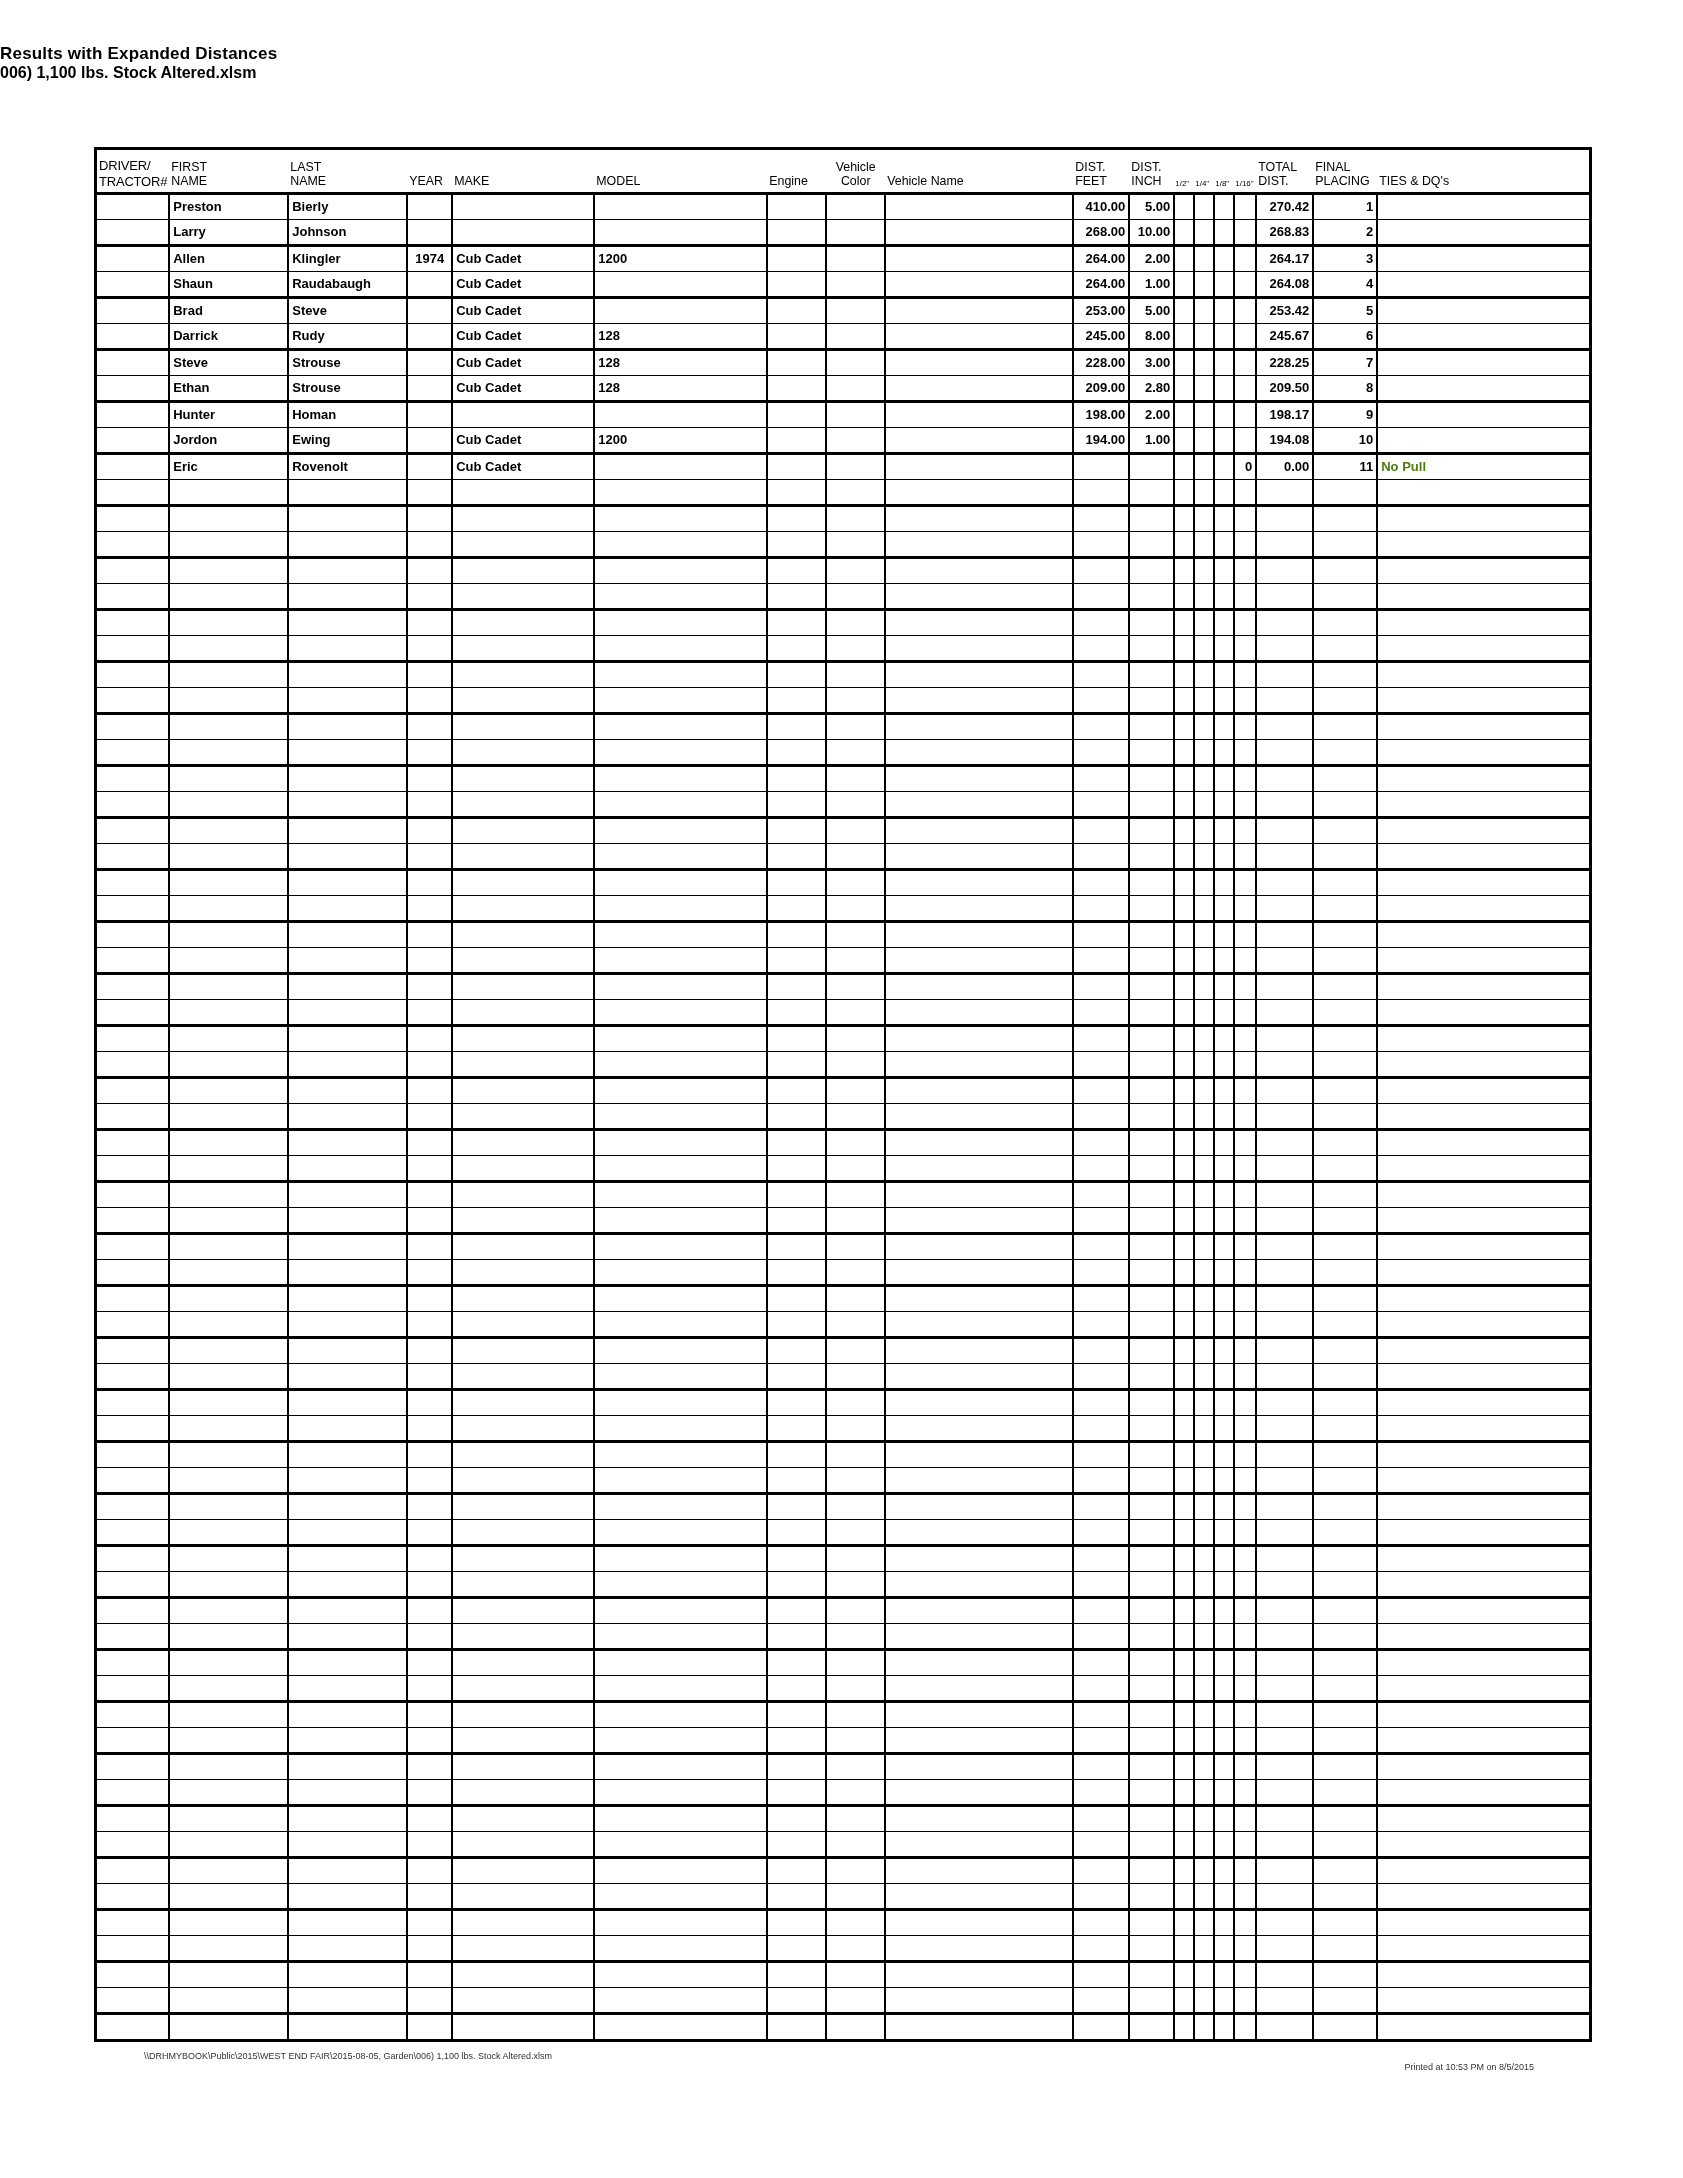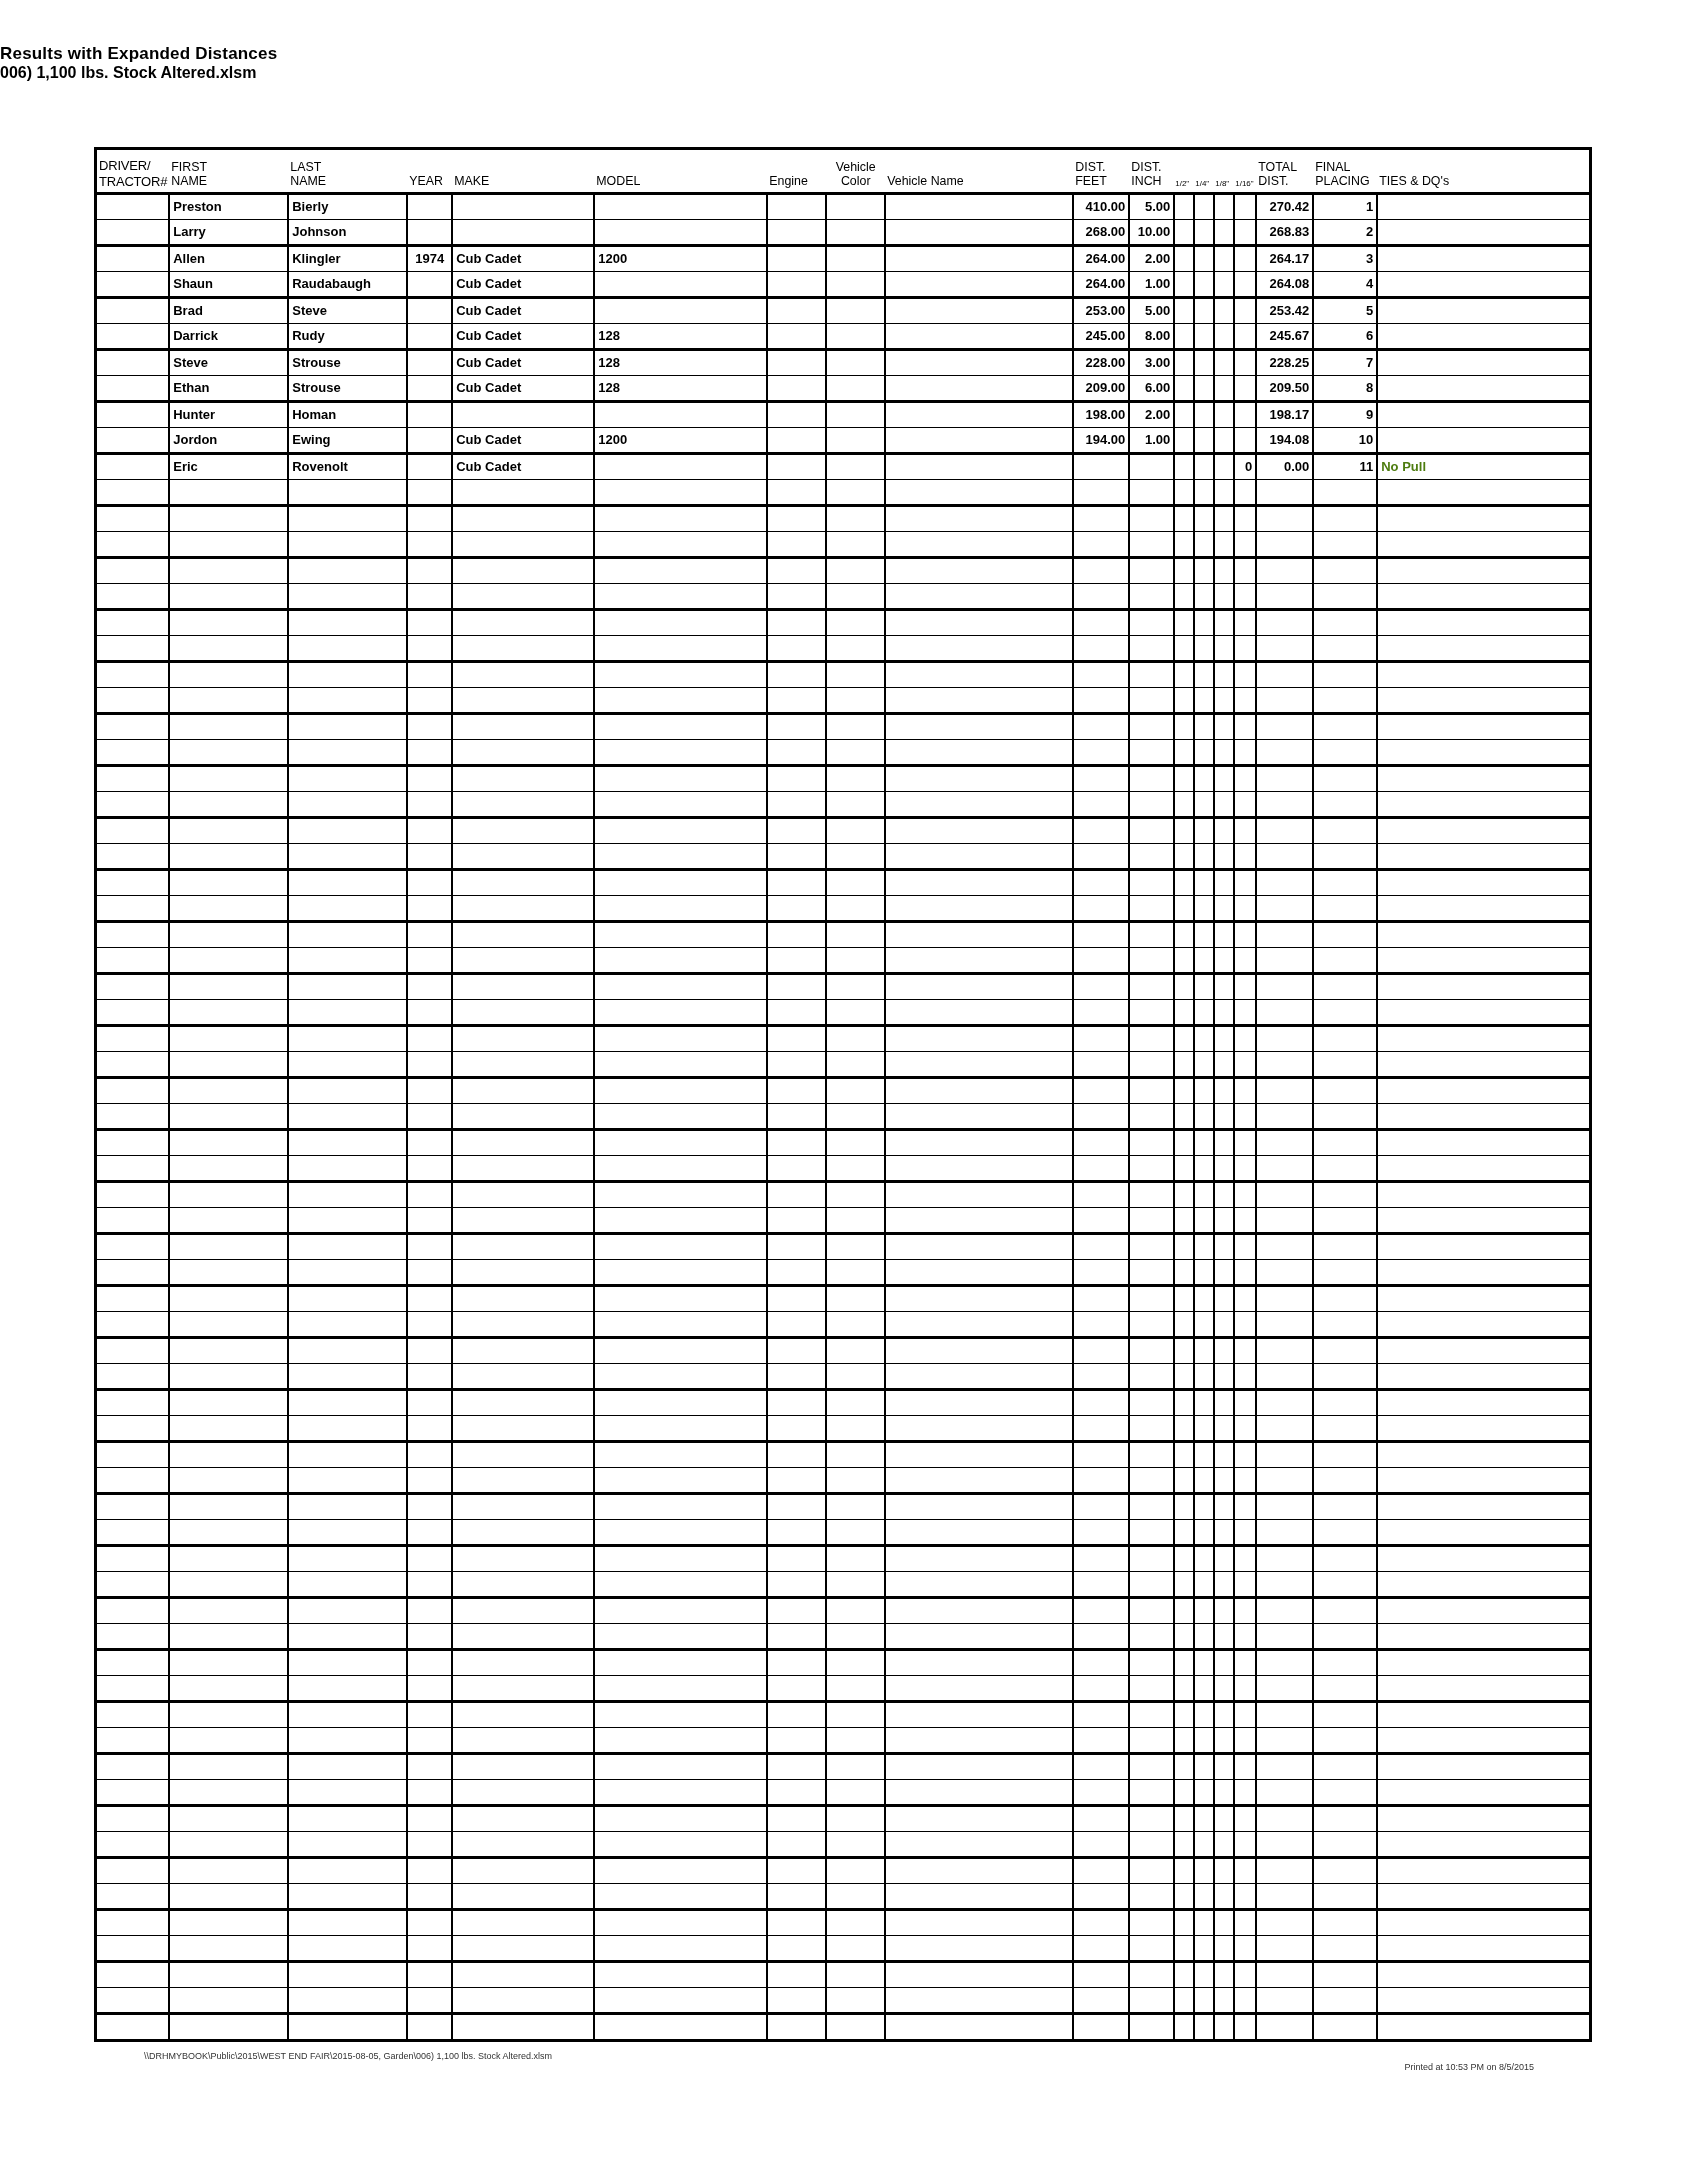--- a/index.html
+++ b/index.html
@@ -289,21 +289,21 @@
         <td></td>
         <td>Ethan</td>
         <td>Strouse</td>
         <td class="ac"></td>
         <td>Cub Cadet</td>
         <td>128</td>
         <td></td>
         <td></td>
         <td></td>
         <td class="ar">209.00</td>
-        <td class="ar">6.00</td>
+        <td class="ar">2.80</td>
         <td class="ar"></td>
         <td class="ar"></td>
         <td class="ar"></td>
         <td class="ar"></td>
         <td class="ar">209.50</td>
         <td class="ar">8</td>
         <td></td>
       </tr>
       <tr>
         <td></td>

